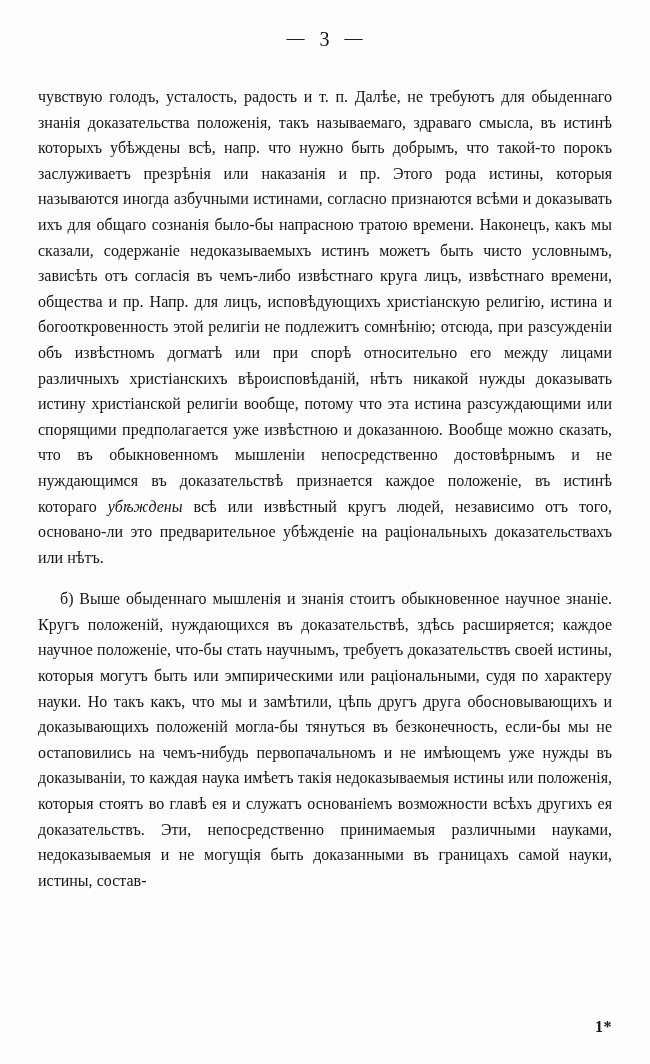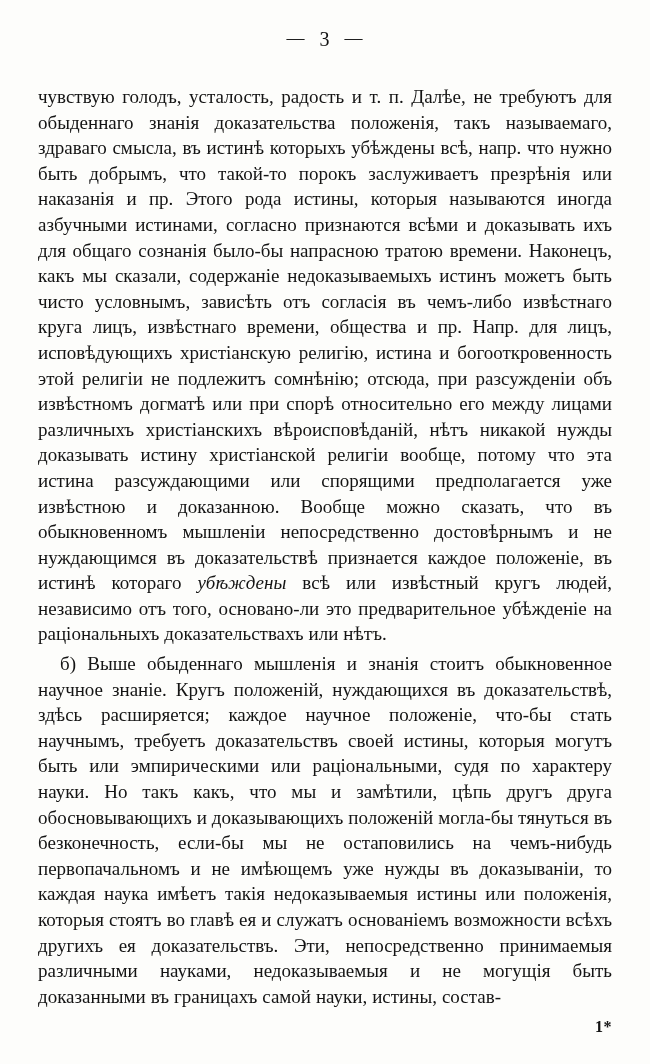--- a/index.html
+++ b/index.html
@@ -44,29 +44,29 @@
     font-size: 20px;
   }
   .body-text {
     position: absolute;
     left: 38px;
     top: 84px;
     width: 574px;
   }
   p.para {
     margin: 0;
-    font-size: 19px;
+    font-size: 16px;
     line-height: 25.6px;
     text-align: justify;
     text-justify: inter-word;
     word-spacing: 0.2px;
     hyphens: manual;
   }
   p.para + p.para {
-    margin-top: 4px;
+    margin-top: 16px;
   }
   p.indent {
     text-indent: 22px;
   }
   .italic {
     font-style: italic;
   }
   .folio {
     position: absolute;
     right: 38px;

